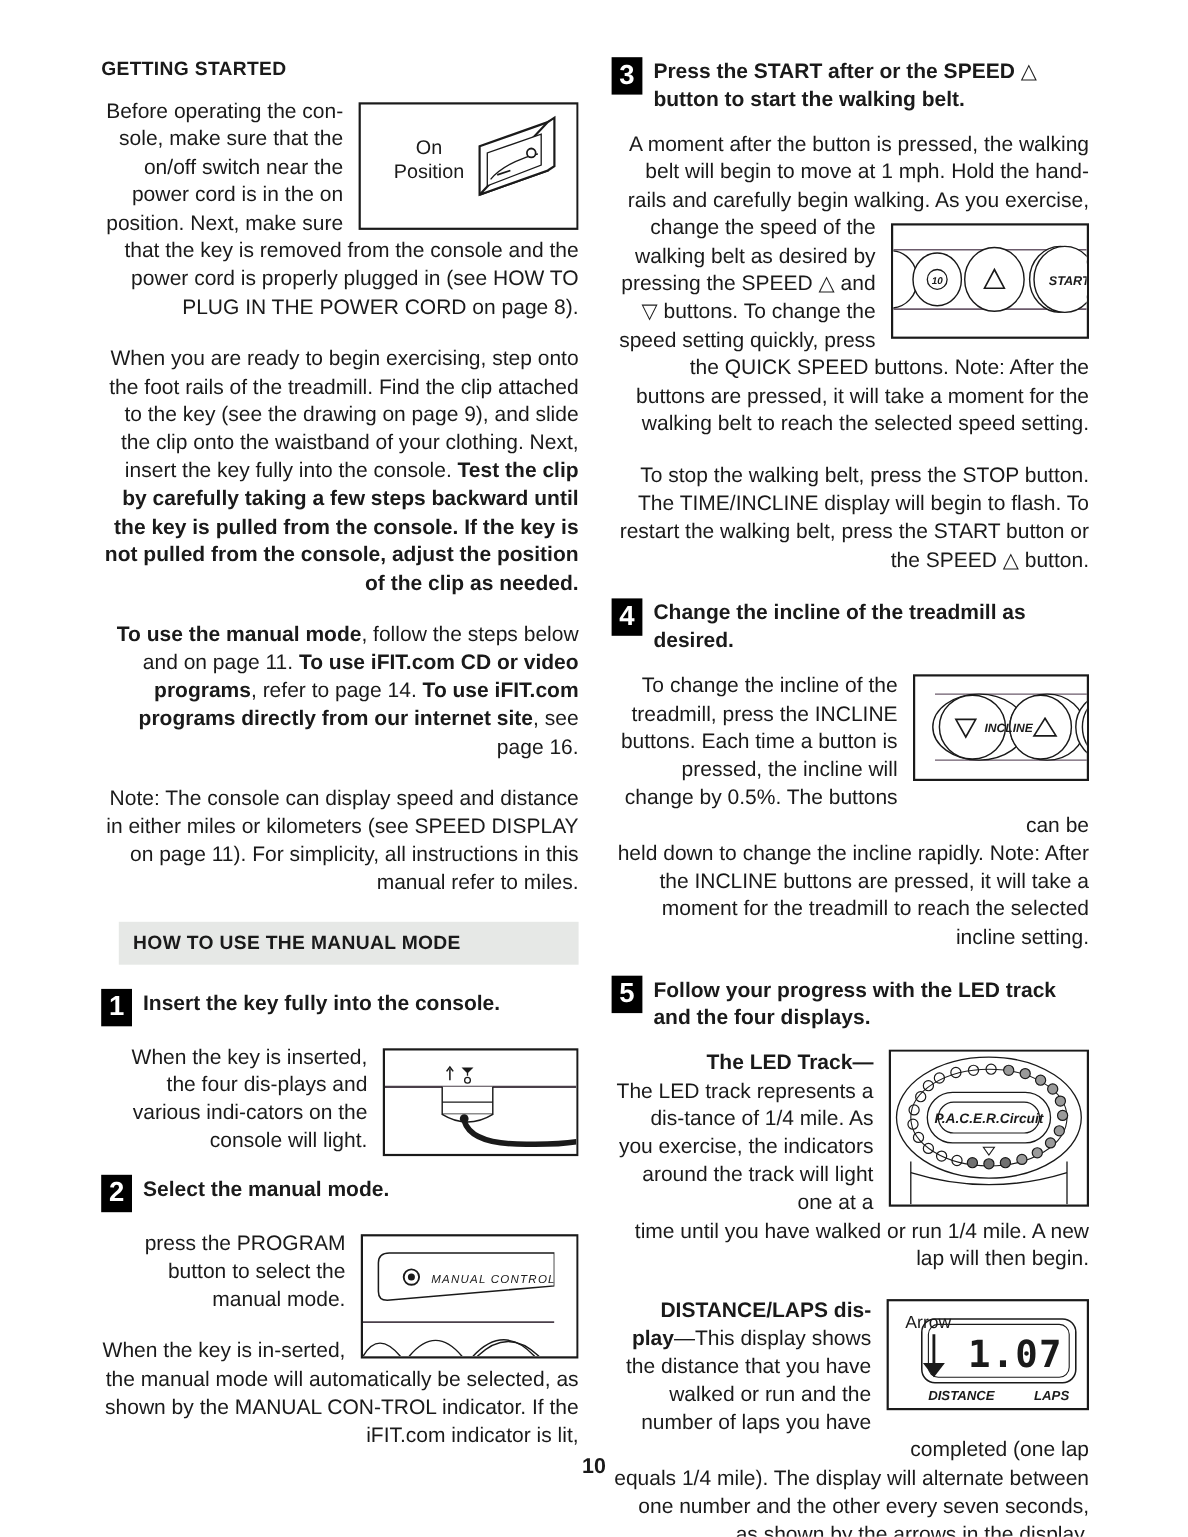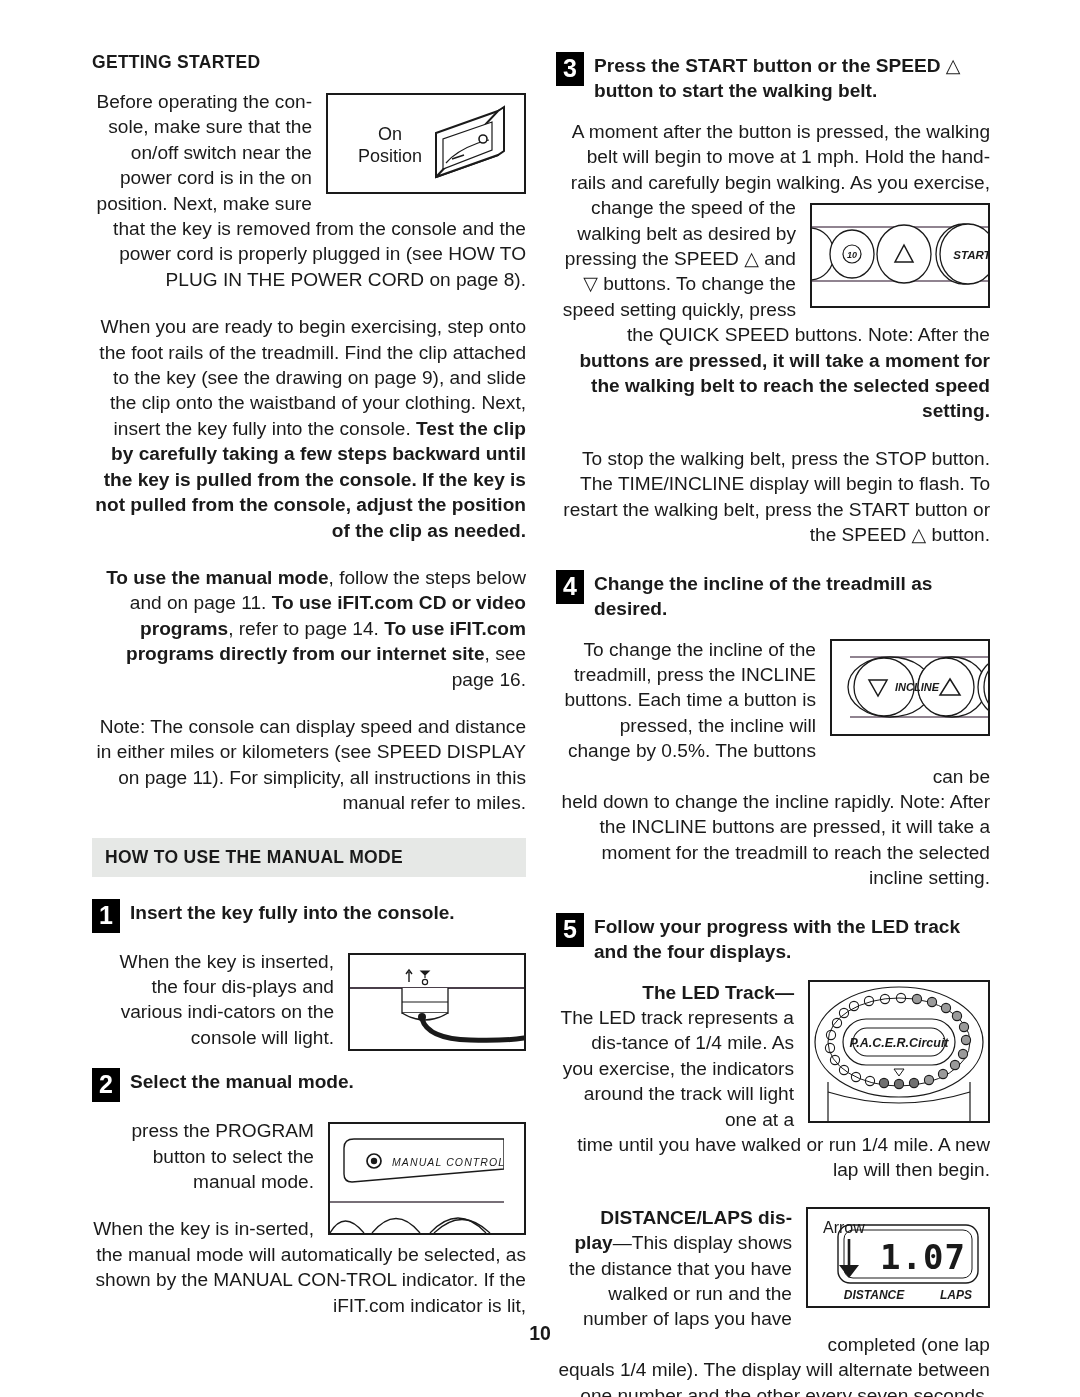--- a/index.html
+++ b/index.html
@@ -33,21 +33,21 @@
     font-weight: bold;
     letter-spacing: .3px;
     margin: 0 0 16px 0;
   }
   .band {
     background: #e6e8e6;
     font-size: 17.5px;
     font-weight: bold;
     letter-spacing: .3px;
     padding: 9px 0 9px 13px;
-    margin: 0 0 22px 0;
+    margin: 0 0 22px 16px;
   }
   p.body {
     font-size: 19.1px;
     line-height: 25.4px;
     margin: 0 0 22px 0;
     text-align: right;
   }
   p.body.tight { margin-bottom: 0; }
   .b { font-weight: bold; }
 
@@ -109,21 +109,21 @@
 <body>
 
 <div class="page">
 
   <div class="col col-left">
 
     <h2 class="sec-head">GETTING STARTED</h2>
 
     <div class="flow">
 
-      <div class="fig fig-right" style="width:200px;height:101px;">
+      <div class="fig fig-right" style="width:200px;height:116px;">
         <svg width="196" height="113" viewBox="0 0 196 113">
           <text x="62" y="45" font-family="Liberation Sans, sans-serif" font-size="18" fill="#1a1a1a" text-anchor="middle">On</text>
           <text x="62" y="67" font-family="Liberation Sans, sans-serif" font-size="18" fill="#1a1a1a" text-anchor="middle">Position</text>
 
           <path d="M108 82 L108 38 L170 16 L170 60 Z" fill="#fff" stroke="#1a1a1a" stroke-width="2"></path>
           <path d="M108 82 L170 60 L176 56 L176 12 L170 16 Z" fill="#fff" stroke="#1a1a1a" stroke-width="2"></path>
           <path d="M115 74 L115 44 L164 27 L164 55 Z" fill="#fff" stroke="#1a1a1a" stroke-width="1.2"></path>
           <path d="M118 68 Q128 56 150 48 Q160 45 161 45" fill="none" stroke="#1a1a1a" stroke-width="1.2"></path>
           <ellipse cx="155" cy="44" rx="4" ry="4" fill="#fff" stroke="#1a1a1a" stroke-width="1.6"></ellipse>
           <path d="M124 64 L136 60" stroke="#1a1a1a" stroke-width="1.6" fill="none"></path>
@@ -187,21 +187,21 @@
       <p class="body" style="margin-top:0;">press the PROGRAM button to select the manual mode.</p>
       <p class="body tight">When the key is in-serted, the manual mode will automatically be selected, as shown by the MANUAL CON-TROL indicator. If the iFIT.com indicator is lit,</p>
     </div>
 
   </div>
 
   <div class="col col-right">
 
     <div class="step">
       <div class="step-num">3</div>
-      <div class="step-title"><span>Press the START button or the SPEED </span><span style="font-weight:normal;">△</span><span> button to start the walking belt.</span></div>
+      <div class="step-title"><span>Press the START after or the SPEED </span><span style="font-weight:normal;">△</span><span> button to start the walking belt.</span></div>
     </div>
 
     <p class="body" style="margin-bottom:0;">A moment after the button is pressed, the walking belt will begin to move at 1 mph. Hold the hand-rails and carefully begin walking. As you exercise,</p>
 
     <div class="flow">
       <div class="fig fig-right" style="width:180px;height:105px;margin-top:8px;">
         <svg width="176" height="101" viewBox="0 0 176 101">
           <line x1="0" y1="22" x2="176" y2="22" stroke="#6b5a6b" stroke-width="1.5"></line>
           <line x1="0" y1="76" x2="176" y2="76" stroke="#6b5a6b" stroke-width="1.5"></line>
           <ellipse cx="-2" cy="49" rx="24" ry="26" fill="#fff" stroke="#1a1a1a" stroke-width="1.3"></ellipse>
@@ -209,21 +209,21 @@
           <circle cx="40" cy="49" r="9" fill="none" stroke="#1a1a1a" stroke-width="1.2"></circle>
           <text x="40" y="53" font-family="Liberation Sans, sans-serif" font-size="9" font-weight="bold" font-style="italic" text-anchor="middle" fill="#1a1a1a">10</text>
           <ellipse cx="92" cy="49" rx="27" ry="29" fill="#fff" stroke="#1a1a1a" stroke-width="1.3"></ellipse>
           <path d="M92 40 L101 57 L83 57 Z" fill="#fff" stroke="#1a1a1a" stroke-width="1.5"></path>
           <ellipse cx="152" cy="49" rx="28" ry="30" fill="#fff" stroke="#1a1a1a" stroke-width="1.3"></ellipse>
           <ellipse cx="156" cy="49" rx="28" ry="30" fill="#fff" stroke="#1a1a1a" stroke-width="1.3"></ellipse>
           <text x="160" y="54" font-family="Liberation Sans, sans-serif" font-size="11.5" font-style="italic" font-weight="bold" text-anchor="middle" fill="#1a1a1a">START</text>
         </svg>
       </div>
       <p class="body tight"><span>change the speed of the walking belt as desired by pressing the SPEED </span><span>△</span><span> and </span><span>▽</span><span> buttons. To change the speed setting quickly, press the QUICK SPEED buttons. Note: After the</span></p>
-      <p class="body" style="margin-top:0;font-weight:bold;">buttons are pressed, it will take a moment for the walking belt to reach the selected speed setting.</p>
+      <p class="body" style="margin-top:0;">buttons are pressed, it will take a moment for the walking belt to reach the selected speed setting.</p>
     </div>
 
     <p class="body"><span>To stop the walking belt, press the STOP button. The TIME/INCLINE display will begin to flash. To restart the walking belt, press the START button or the SPEED </span><span>△</span><span> button.</span></p>
 
     <div class="step">
       <div class="step-num">4</div>
       <div class="step-title">Change the incline of the treadmill as desired.</div>
     </div>
 
     <div class="flow">

